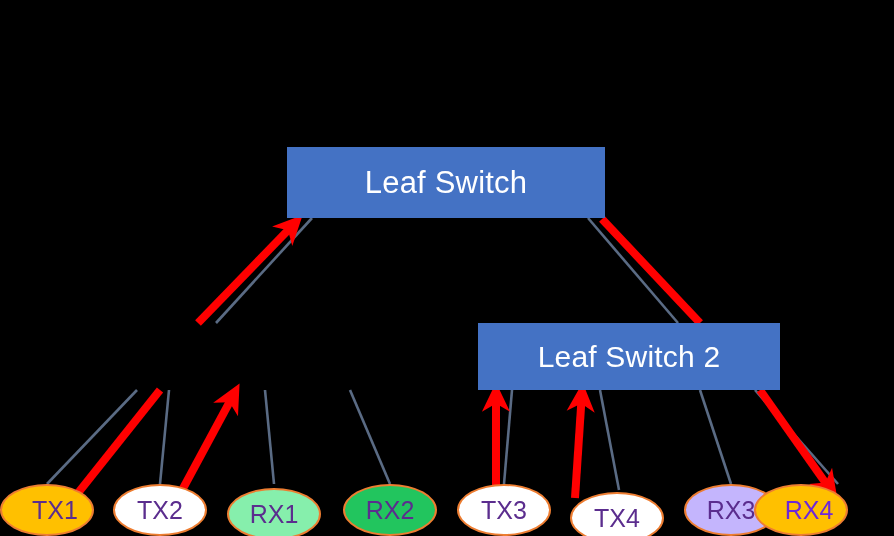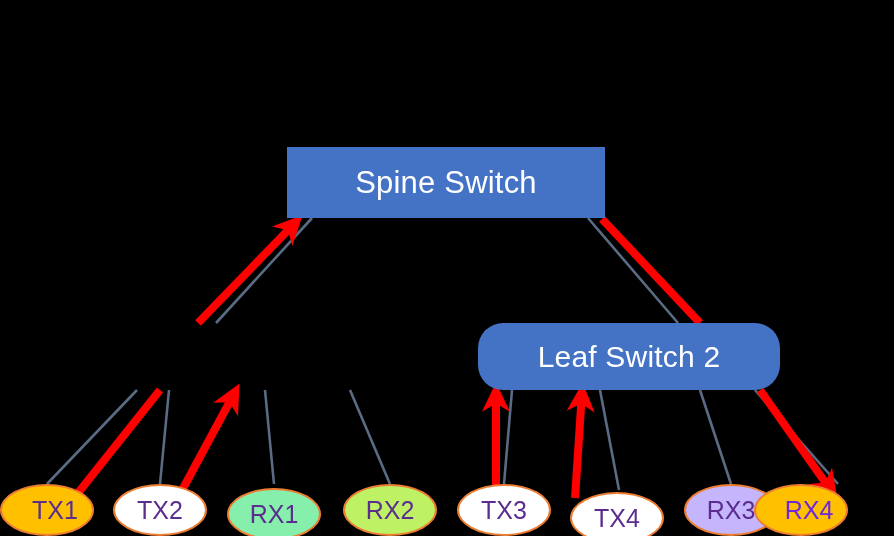--- a/index.html
+++ b/index.html
@@ -45,21 +45,20 @@
     left: 113px;
     top: 323px;
     width: 302px;
     height: 67px;
   }
   #leaf-switch-2 {
     left: 478px;
     top: 323px;
     width: 302px;
     height: 67px;
-    border-radius: 25px;
   }
   .endpoint {
     position: absolute;
     width: 94px;
     height: 52px;
     border-radius: 50%;
     border: 2.5px solid #ED7D31;
     background: #FFFFFF;
     color: #5B2D8E;
     display: flex;
@@ -102,39 +101,39 @@
         <line x1="198" y1="323" x2="296" y2="222" marker-end="url(#redArrow)"></line>
         <line x1="602" y1="219" x2="700" y2="323"></line>
         <line x1="760" y1="390" x2="832" y2="492" marker-end="url(#redArrow)"></line>
         <line x1="180" y1="494" x2="235" y2="392" marker-end="url(#redArrow)"></line>
         <line x1="496" y1="494" x2="496" y2="392" marker-end="url(#redArrow)"></line>
         <line x1="575" y1="498" x2="582" y2="392" marker-end="url(#redArrow)"></line>
       </g>
   </svg>
 
   <div class="switch-box" id="spine-switch">
-    <span>Spine Switch</span>
+    <span>Leaf Switch</span>
   </div>
 
 
   <div class="switch-box" id="leaf-switch-2">
     <span>Leaf Switch 2</span>
   </div>
 
   <div id="endpoint-layer">
       <div class="endpoint filled" style="left: 0px; top: 484px; border-color: rgb(237, 125, 49); background: rgb(255, 192, 0); color: rgb(91, 45, 142);">
         <span>TX1</span>
       </div>
       <div class="endpoint" style="left: 113px; top: 484px; border-color: rgb(237, 125, 49); background: rgb(255, 255, 255); color: rgb(91, 45, 142); justify-content: center;">
         <span>TX2</span>
       </div>
       <div class="endpoint" style="left: 227px; top: 488px; border-color: rgb(237, 125, 49); background: #86efac; color: rgb(91, 45, 142);">
         <span>RX1</span>
       </div>
-      <div class="endpoint" style="left: 343px; top: 484px; border-color: rgb(237, 125, 49); background: #bef264; color: rgb(91, 45, 142);">
+      <div class="endpoint" style="left: 343px; top: 484px; border-color: rgb(237, 125, 49); background: #22c55e; color: rgb(91, 45, 142);">
         <span>RX2</span>
       </div>
       <div class="endpoint" style="left: 457px; top: 484px; border-color: rgb(237, 125, 49); background: rgb(255, 255, 255); color: rgb(91, 45, 142); align-items: center;">
         <span>TX3</span>
       </div>
       <div class="endpoint" style="left: 570px; top: 492px; border-color: rgb(237, 125, 49); background: rgb(255, 255, 255); color: rgb(91, 45, 142);">
         <span>TX4</span>
       </div>
       <div class="endpoint" style="left: 684px; top: 484px; border-color: rgb(237, 125, 49); background: #c4b5fd; color: rgb(91, 45, 142);">
         <span>RX3</span>

